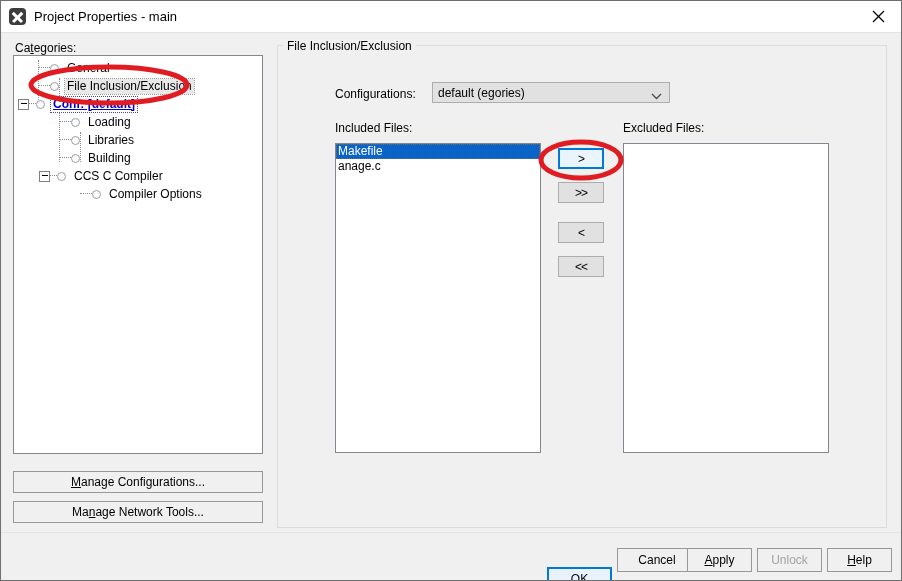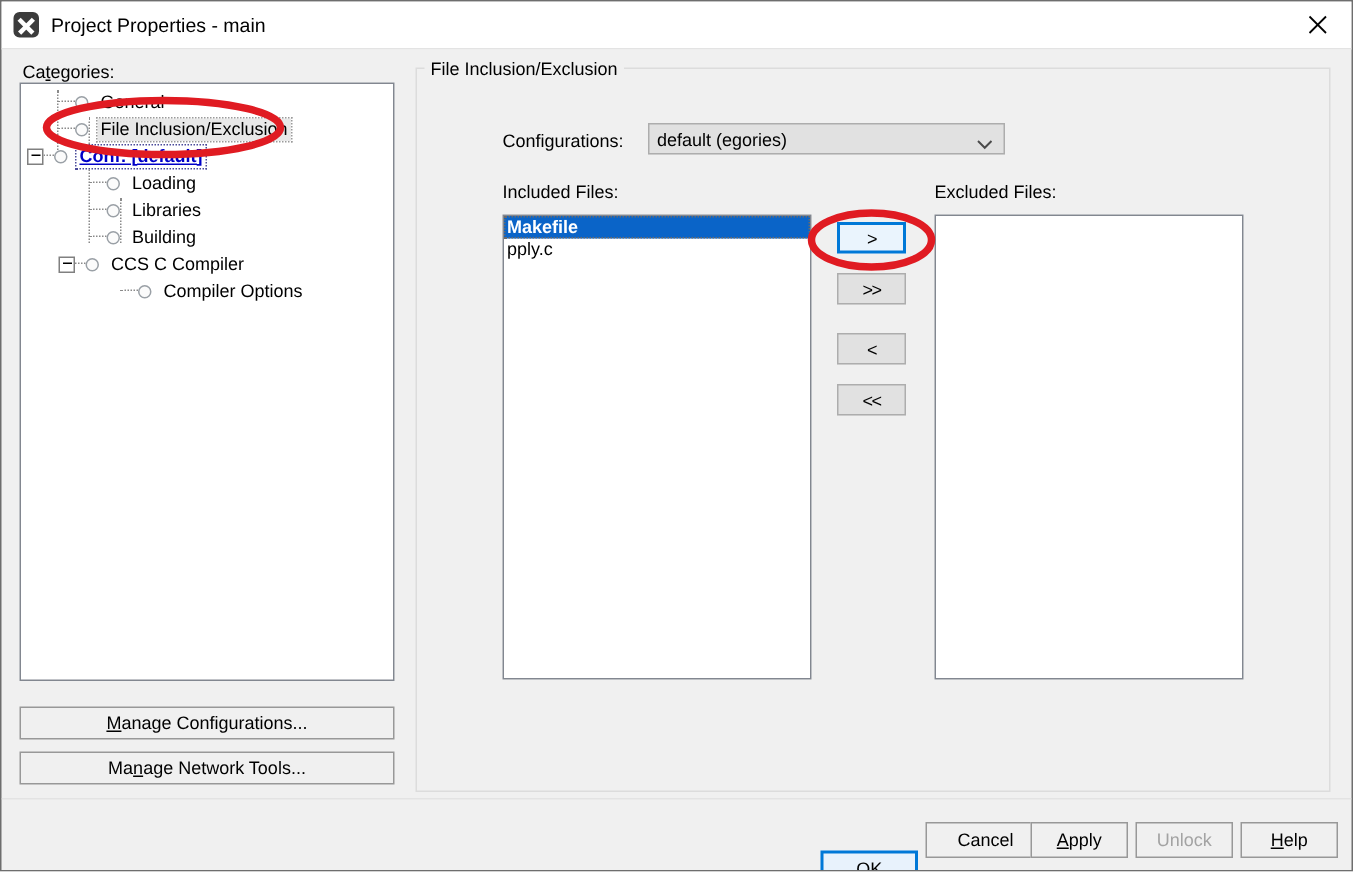--- a/index.html
+++ b/index.html
@@ -220,21 +220,20 @@
     font-size: 12px;
     color: #000000;
     white-space: nowrap;
     cursor: default;
   }
   .list-item.selected {
     background: #0a64c8;
     color: #ffffff;
     outline: 1px dotted #6b6b6b;
     outline-offset: -1px;
-    font-weight: bold;
   }
 
   
   .xfer {
     position: absolute;
     left: 557px;
     width: 46px; height: 21px;
     box-sizing: border-box;
     background: #e1e1e1;
     border: 1px solid #adadad;
@@ -372,21 +371,21 @@
         <polyline points="1,1 5.5,5.5 10,1" fill="none" stroke="#4a4a4a" stroke-width="1.3"></polyline>
       </svg>
     </span>
   </div>
 
   <div class="lbl" id="included-label">Included Files:</div>
   <div class="lbl" id="excluded-label">Excluded Files:</div>
 
   <div class="listbox" id="included-list">
     <div class="list-item selected">Makefile</div>
-    <div class="list-item">pply.c</div>
+    <div class="list-item">anage.c</div>
   </div>
 
   <div class="listbox" id="excluded-list"></div>
 
   <div class="xfer focused" id="xfer-right">&gt;</div>
   <div class="xfer" id="xfer-rightall">&gt;&gt;</div>
   <div class="xfer" id="xfer-left">&lt;</div>
   <div class="xfer" id="xfer-leftall">&lt;&lt;</div>
 
   <div id="bottom-sep"></div>

